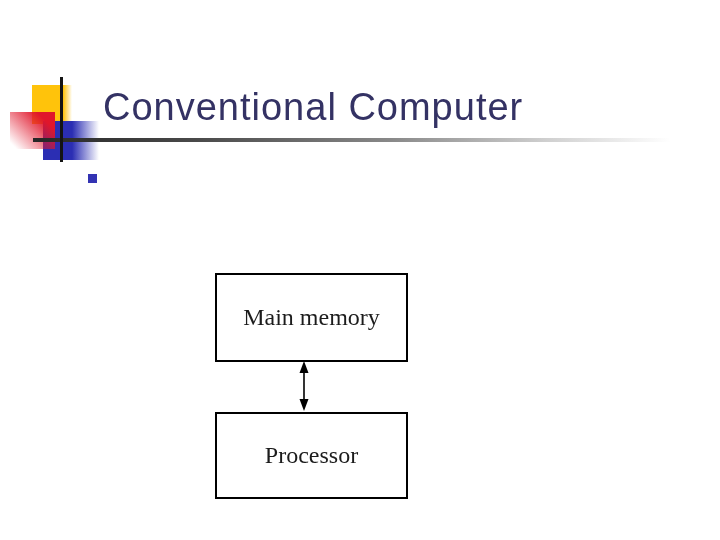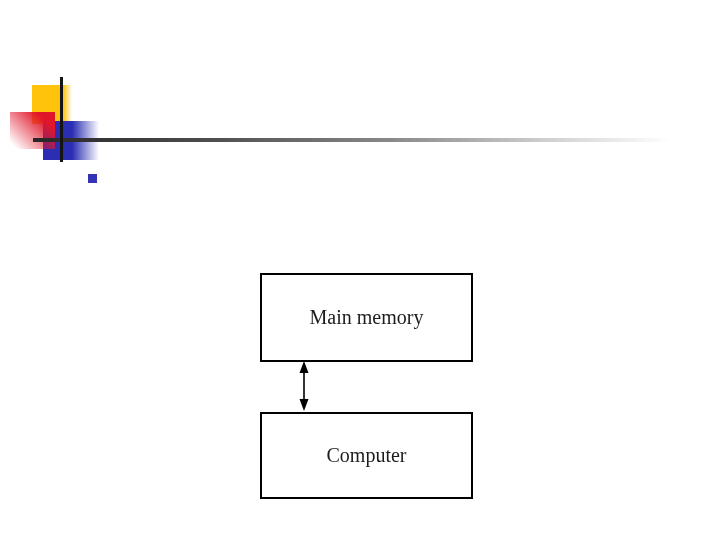--- a/index.html
+++ b/index.html
@@ -62,55 +62,55 @@
   }
   .bullet-text {
     position: absolute; left: 110px; top: 162px; width: 560px;
     font-size: 21px; line-height: 29px; letter-spacing: 0.3px;
     color: #0d0d0d;
   }
 
   
   .diagram-box {
     position: absolute;
-    width: 213px;
+    width: 193px;
     border: 2px solid #000000;
     background: #ffffff;
     display: flex; align-items: center; justify-content: center;
     font-family: "Liberation Serif", serif;
-    font-size: 20px;
+    font-size: 24px;
     color: #1c1c1c;
     box-sizing: border-box;
-    margin-left: 45px;
   }
   .box-top    { left: 215px; top: 273px; height: 89px; }
   .box-bottom { left: 215px; top: 412px; height: 87px; }
   .arrow-svg  { position: absolute; left: 294px; top: 360px; z-index: 2; }
 </style>
 </head>
 <body>
 
 <div class="slide">
 
   <div class="sq-yellow"></div>
   <div class="sq-blue"></div>
   <div class="sq-red"></div>
   <div class="v-line"></div>
   <div class="h-rule"></div>
 
+  <h1 class="title">Conventional Computer</h1>
 
   <span class="bullet-marker"></span>
 
   <div class="diagram-box box-top">
     <span>Main memory</span>
   </div>
 
   <svg class="arrow-svg" width="20" height="52" viewBox="0 0 20 52">
     <line x1="10" y1="7" x2="10" y2="45" stroke="#000" stroke-width="1.6"></line>
     <polygon points="10,1 5.5,13 14.5,13" fill="#000"></polygon>
     <polygon points="10,51 5.5,39 14.5,39" fill="#000"></polygon>
   </svg>
 
   <div class="diagram-box box-bottom">
-    <span>Computer</span>
+    <span>Processor</span>
   </div>
 
 </div>
 
 </body></html>

